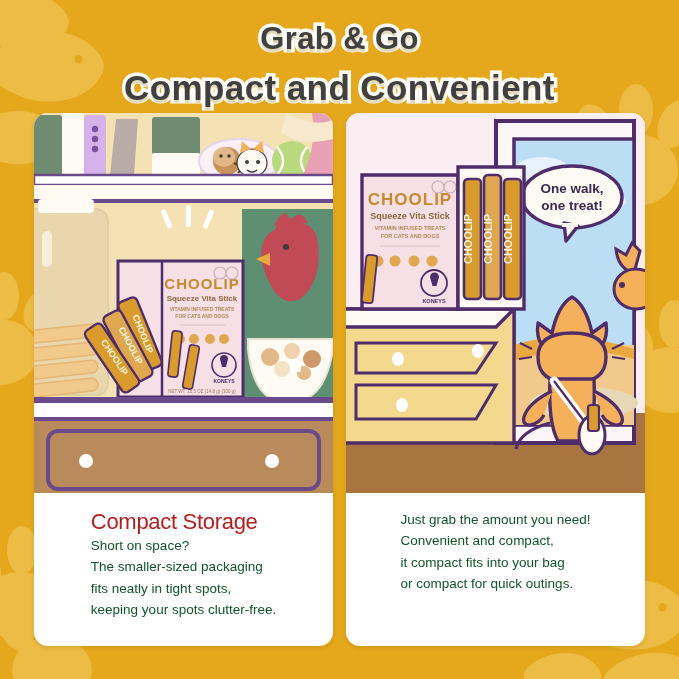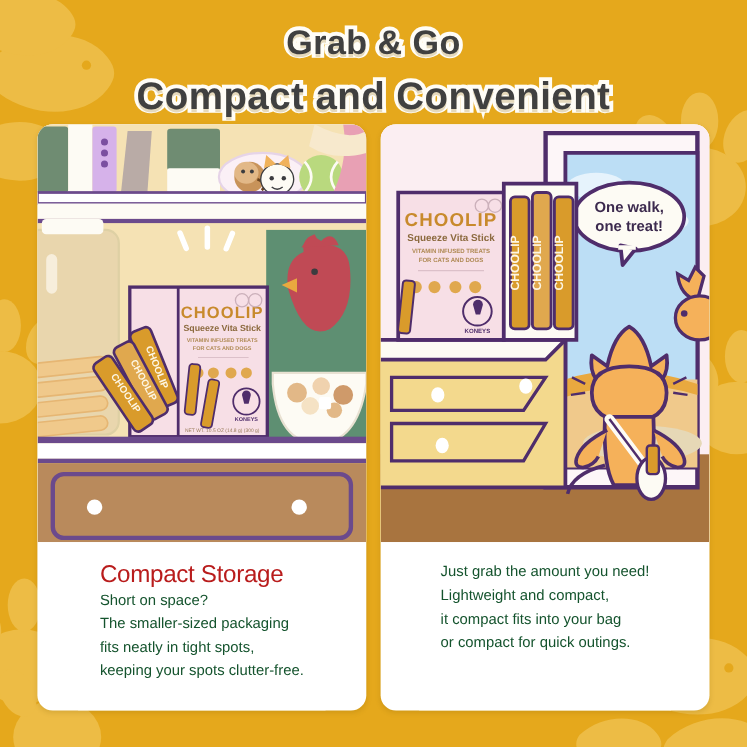--- a/index.html
+++ b/index.html
@@ -354,20 +354,20 @@
           </g>
           <text x="126" y="126" font-family="Liberation Sans, sans-serif" font-size="11" font-weight="bold" fill="#fdf6e4" text-anchor="middle" transform="rotate(-90 126 126)">CHOOLIP</text>
           <text x="146" y="126" font-family="Liberation Sans, sans-serif" font-size="11" font-weight="bold" fill="#fdf6e4" text-anchor="middle" transform="rotate(-90 146 126)">CHOOLIP</text>
           <text x="166" y="126" font-family="Liberation Sans, sans-serif" font-size="11" font-weight="bold" fill="#fdf6e4" text-anchor="middle" transform="rotate(-90 166 126)">CHOOLIP</text>
         </g>
       </svg>
     </div>
     <div class="caption">
       <div class="cap-body">
         <div>Just grab the amount you need!</div>
-        <div>Lightweight and compact,</div>
+        <div>Convenient and compact,</div>
         <div>it compact fits into your bag</div>
         <div>or compact for quick outings.</div>
       </div>
     </div>
   </div>
 
 </div>
 
 </body></html>

